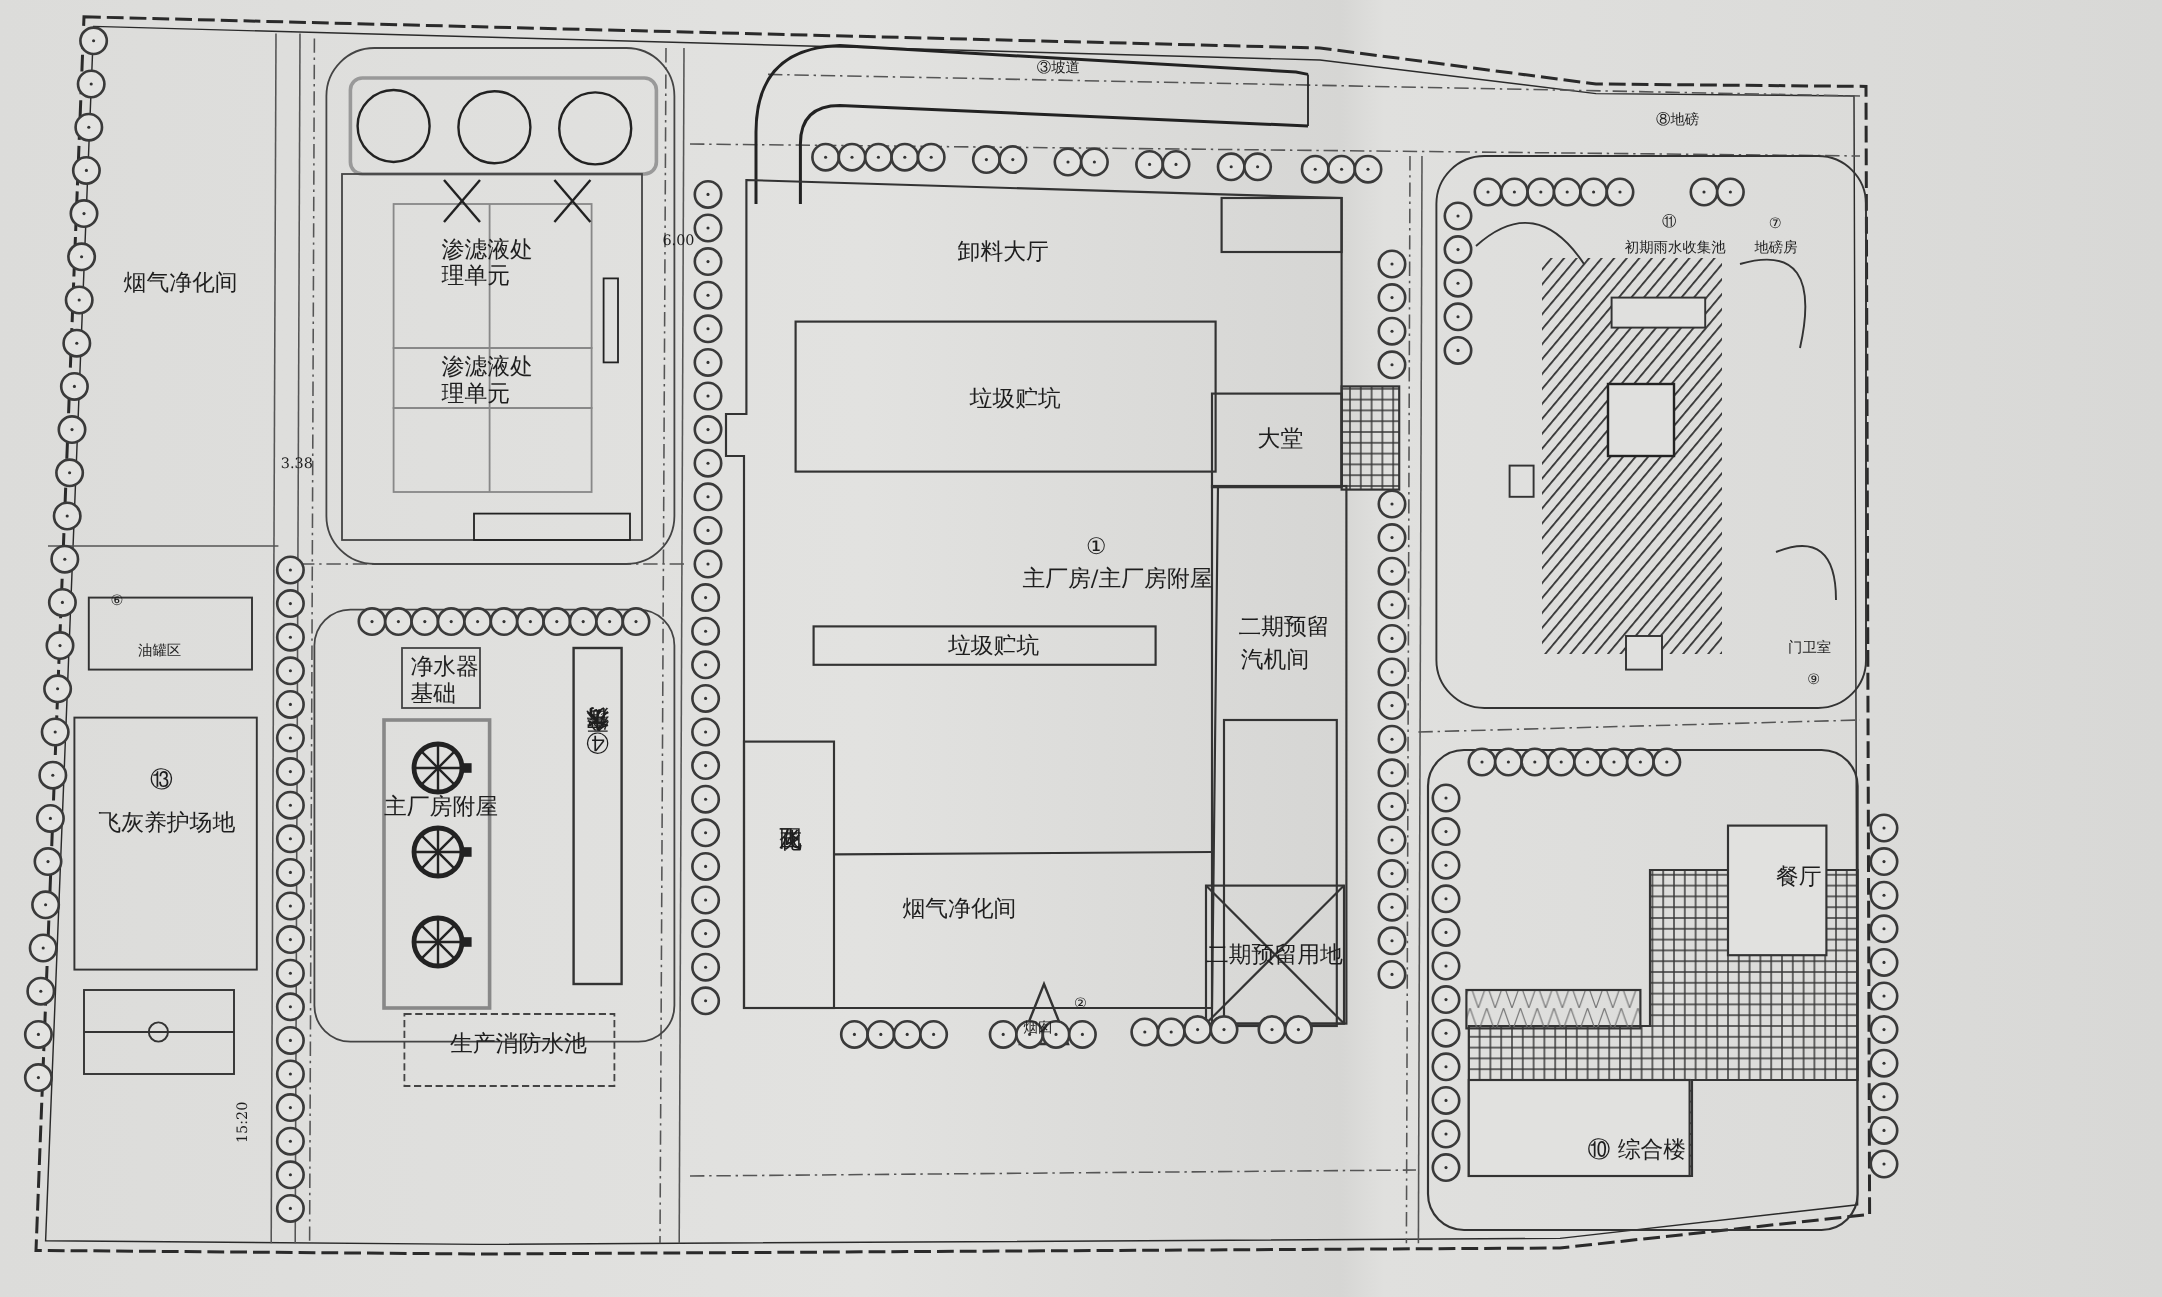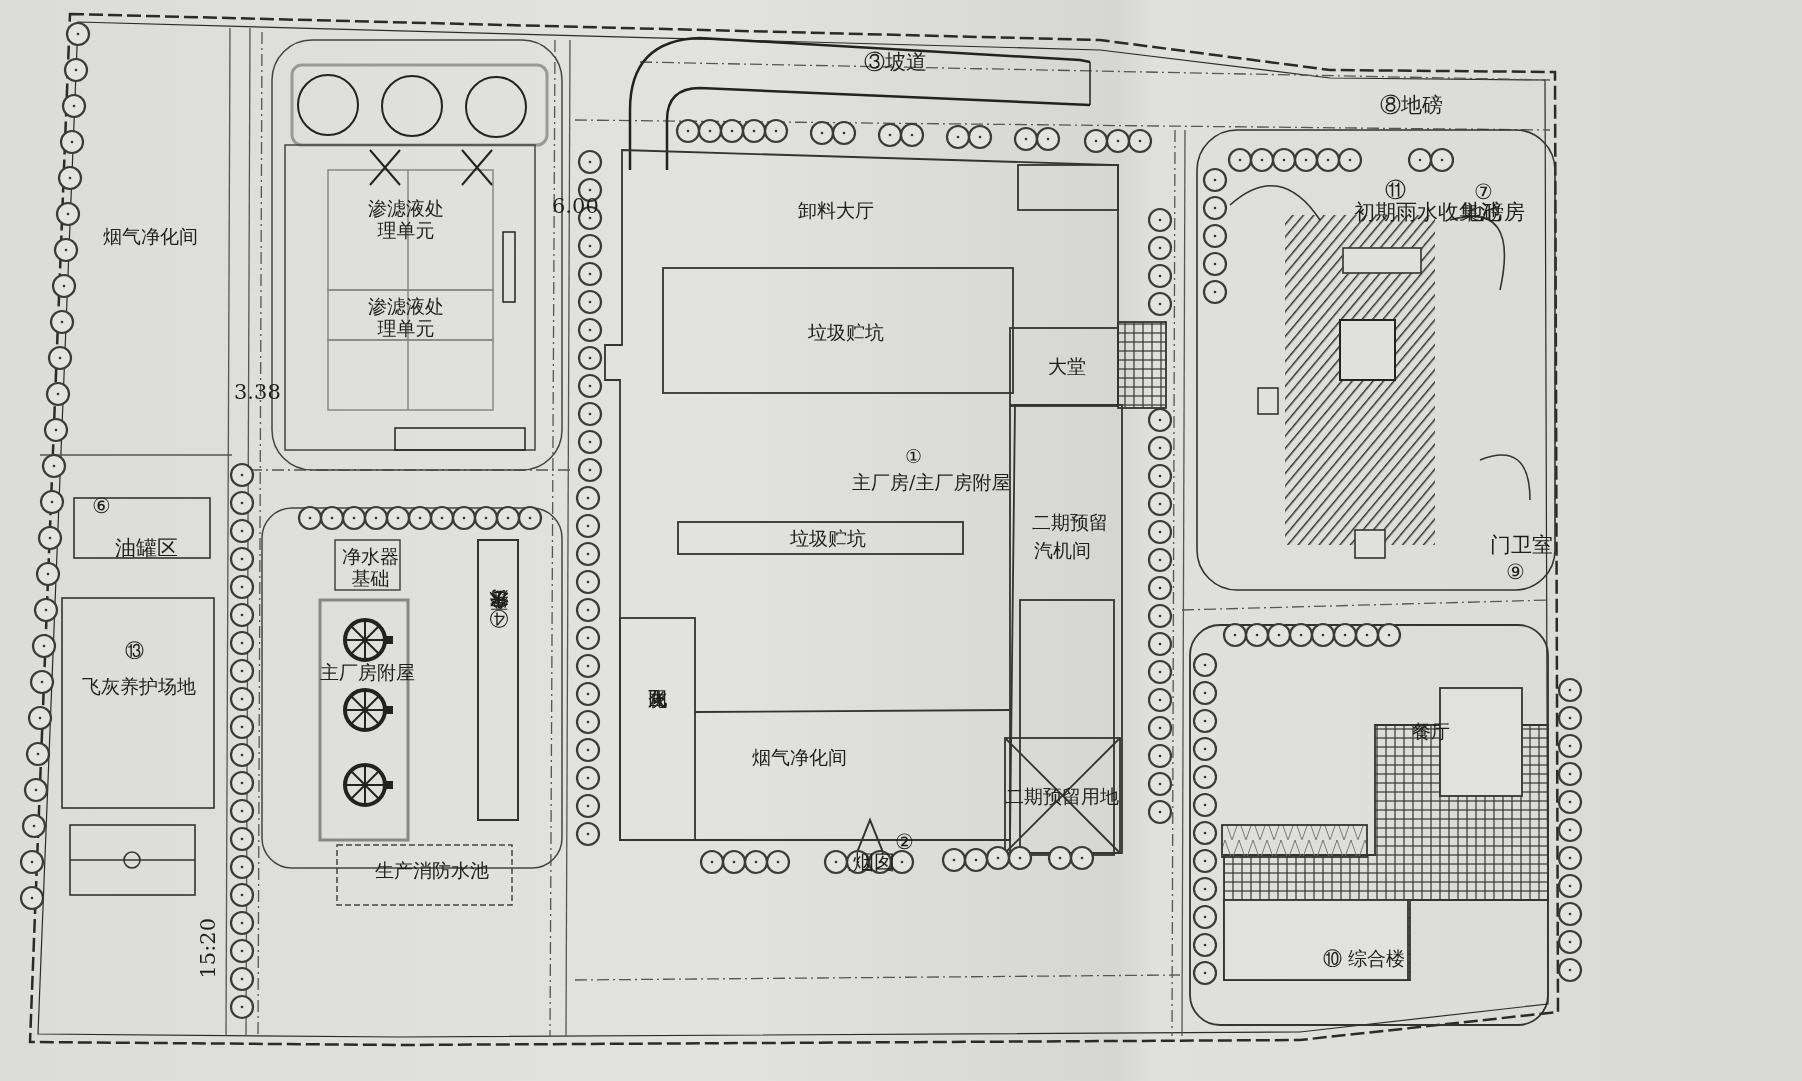--- a/index.html
+++ b/index.html
@@ -1,22 +1,22 @@
 <!DOCTYPE html>
 <html><head>
 <meta charset="utf-8">
 <style>
   html,body{margin:0;padding:0;}
   body{width:1802px;height:1081px;background:#d9d9d7;overflow:hidden;position:relative;font-family:"DejaVu Sans","Liberation Sans",sans-serif;}
   .sheet{position:absolute;left:0;top:0;width:1802px;height:1081px;background:linear-gradient(90deg,#dcdcda 0%,#e2e2e0 40%,#d6d6d4 62%,#e0e0de 64%,#d8d8d6 100%);}
   svg{position:absolute;left:0;top:0;}
   .lbl{position:absolute;color:#1e1e1e;font-size:19px;white-space:nowrap;line-height:1.15;font-family:"DejaVu Serif","Liberation Serif",serif;}
-  .lbl.sm{font-size:21px;text-align:right;}
+  .lbl.sm{font-size:12px;text-align:right;}
   .lbl.vert{writing-mode:vertical-rl;}
-  .lbl.center{text-align:center;}
+  .lbl.center{}
 </style>
 </head>
 <body>
 
 <div class="sheet">
 <svg width="1802" height="1081" viewBox="0 0 1802 1081">
   <defs>
     <pattern id="hatch" width="8" height="8" patternUnits="userSpaceOnUse" patternTransform="rotate(40)">
       <line x1="0" y1="0" x2="0" y2="8" stroke="#333" stroke-width="3"></line>
     </pattern>
@@ -357,15 +357,15 @@
 <div class="lbl" style="left:125px;top:640px">⑬</div>
 <div class="lbl" style="left:82px;top:676px">飞灰养护场地</div>
 <div class="lbl sm vert" style="left:196px;top:918px;transform:rotate(180deg)">15:20</div>
 <div class="lbl center" style="left:342px;top:546px">
   <div>净水器</div>
   <div>基础</div>
 </div>
 <div class="lbl" style="left:320px;top:662px">主厂房附屋</div>
 <div class="lbl vert" style="left:488px;top:625px;transform:rotate(180deg)">④综合水泵房</div>
 <div class="lbl" style="left:375px;top:860px">生产消防水池</div>
-<div class="lbl" style="left:1412px;top:721px">餐厅</div>
+<div class="lbl" style="left:1480px;top:721px">餐厅</div>
 <div class="lbl" style="left:1323px;top:948px">⑩ 综合楼</div>
 </div>
 
 </body></html>

